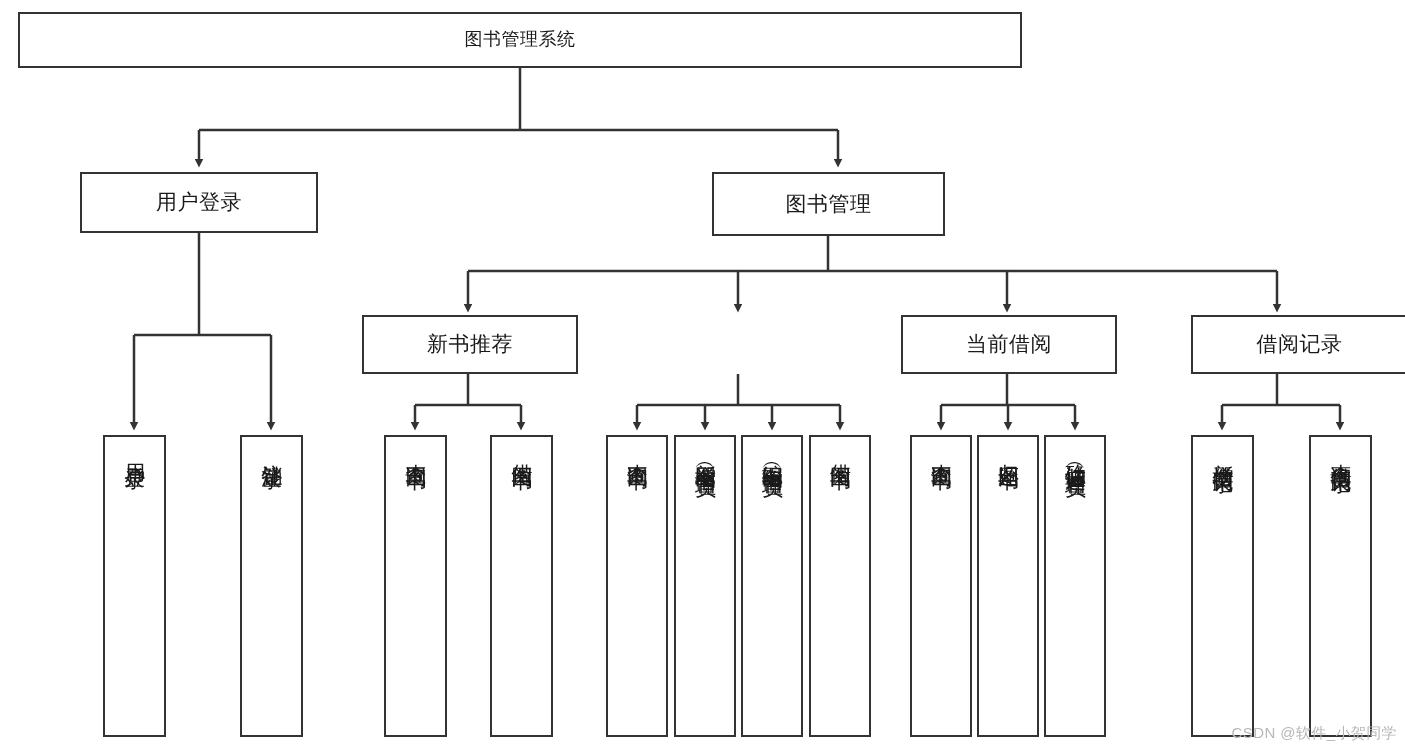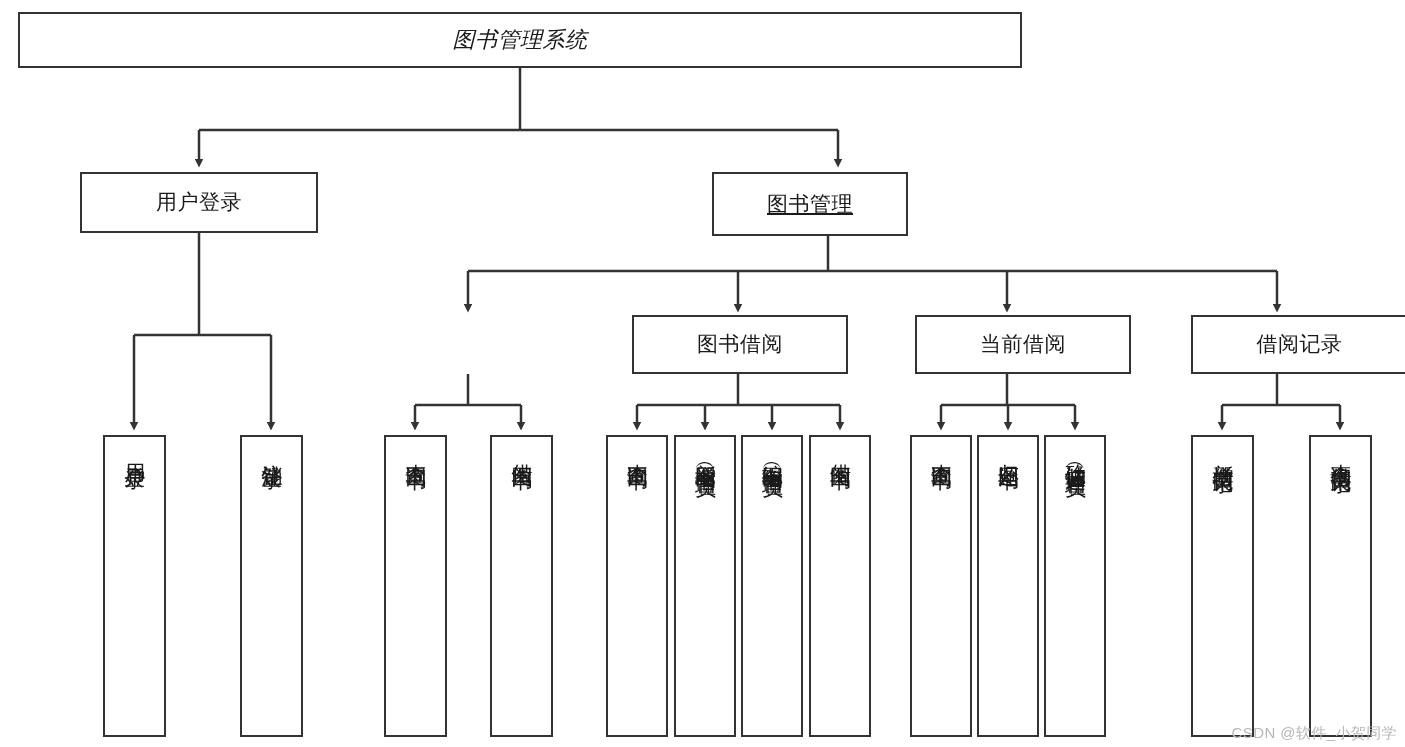--- a/index.html
+++ b/index.html
@@ -54,22 +54,21 @@
     padding-top: 10px;
   }
   .node.vertical .node-label {
     writing-mode: vertical-rl;
     text-orientation: upright;
     font-size: 21px;
     letter-spacing: 2px;
     margin: 0 auto;
   }
   .node.root .node-label {
-    font-size: 22px;
-    font-style: italic;
+    font-size: 18px;
   }
   #watermark {
     position: absolute;
     right: 8px;
     bottom: 4px;
     font-size: 15px;
     color: #b8b8b8;
     letter-spacing: 0.4px;
     white-space: nowrap;
     user-select: none;
@@ -133,30 +132,30 @@
   </svg>
 
   <div class="node horizontal root" style="left:18px; top:12px; width:1004px; height:56px;">
     <span class="node-label">图书管理系统</span>
   </div>
 
   <div class="node horizontal" style="left:80px; top:172px; width:238px; height:61px;">
     <span class="node-label">用户登录</span>
   </div>
 
-  <div class="node horizontal" style="left:712px; top:172px; width:196px; height:64px;text-decoration:underline;">
+  <div class="node horizontal" style="left:712px; top:172px; width:233px; height:64px;">
     <span class="node-label">图书管理</span>
   </div>
 
-
-  <div class="node horizontal" style="left:632px; top:315px; width:216px; height:59px;">
-    <span class="node-label">图书借阅</span>
-  </div>
-
-  <div class="node horizontal" style="left:901px; top:315px; width:216px; height:59px;margin-left:14px;">
+  <div class="node horizontal" style="left:362px; top:315px; width:216px; height:59px;">
+    <span class="node-label">新书推荐</span>
+  </div>
+
+
+  <div class="node horizontal" style="left:901px; top:315px; width:216px; height:59px;">
     <span class="node-label">当前借阅</span>
   </div>
 
   <div class="node horizontal" style="left:1170px; top:315px; width:217px; height:59px;margin-left:21px;">
     <span class="node-label">借阅记录</span>
   </div>
 
   <div class="node vertical" style="left:103px; top:435px; width:63px; height:302px;">
     <span class="node-label">用户登录</span>
   </div>

